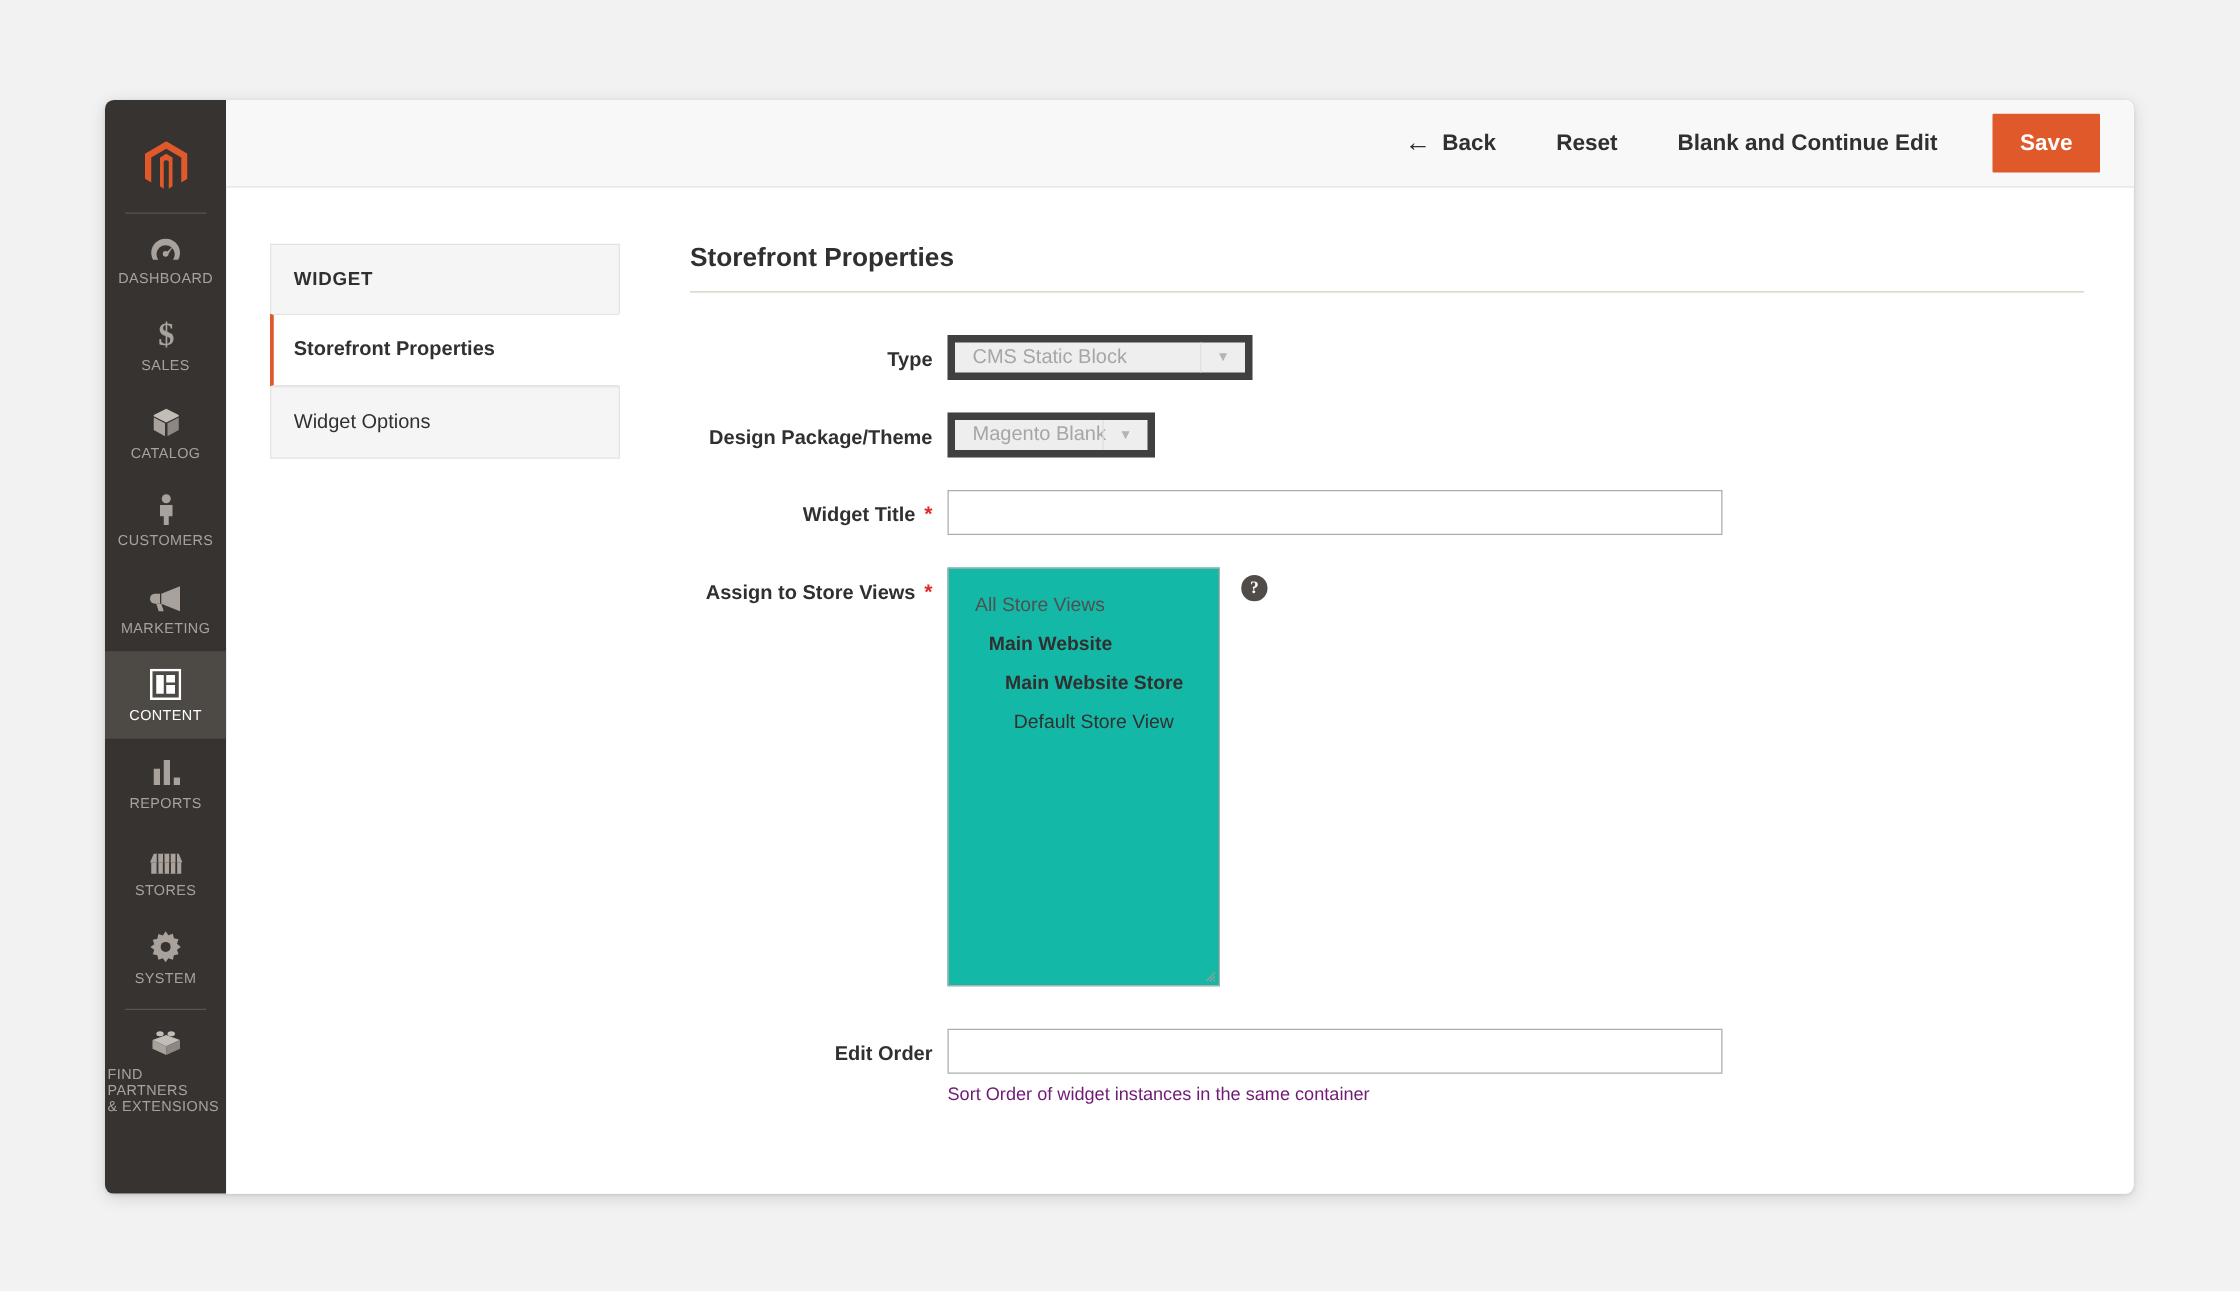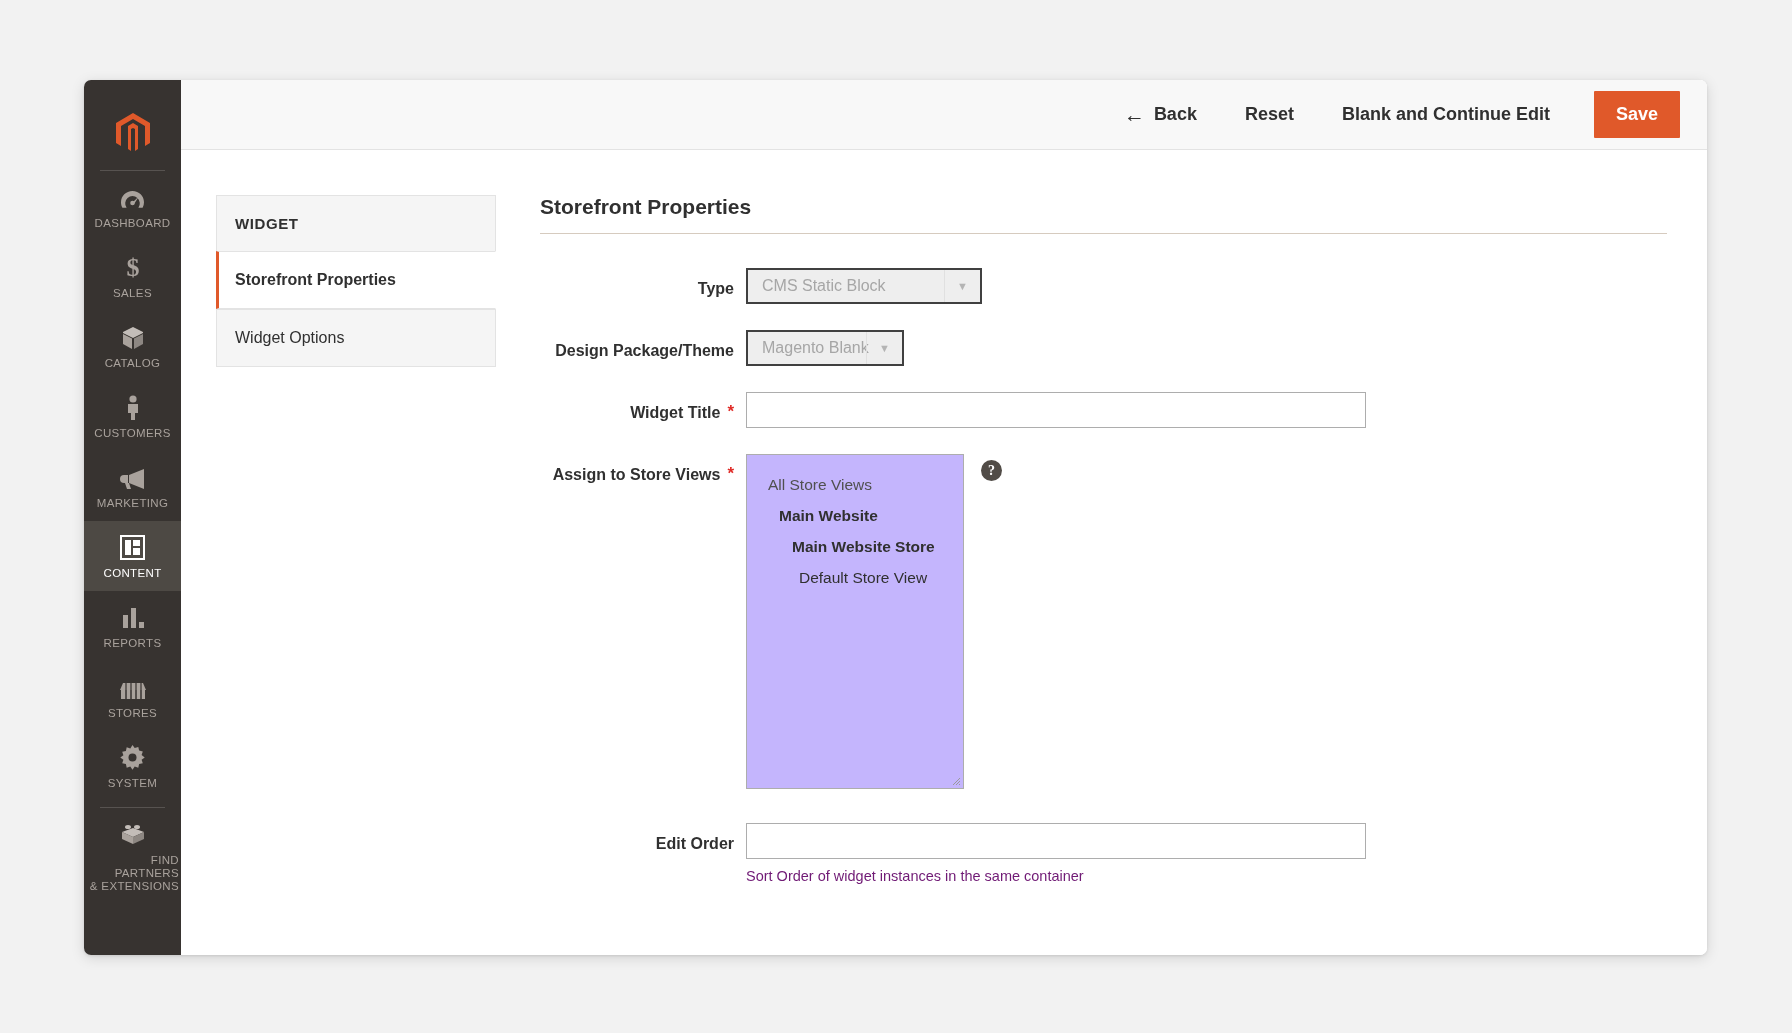--- a/index.html
+++ b/index.html
@@ -54,21 +54,21 @@
   .sb-icon {
     height: 27px;
     display: flex; align-items: flex-end; justify-content: center;
     margin-bottom: 7px;
   }
   .sb-icon svg { display: block; }
   .sb-label {
     font-size: 11.5px;
     letter-spacing: 0.35px;
     line-height: 13px;
-    text-align: right;
+    text-align: left;
     white-space: pre-line;
   }
 
   
   #main-col {
     flex: 1 1 auto;
     display: flex; flex-direction: column;
     background: #ffffff;
     min-width: 0;
   }
@@ -102,20 +102,21 @@
     margin-left: 32px;
     border-radius: 1px;
   }
 
   
   #page-body {
     flex: 1 1 auto;
     display: flex;
     padding: 45px 0 0 0;
     min-height: 0;
+    gap: 12px;
   }
 
   
   #widget-nav {
     flex: 0 0 330px;
     padding-left: 35px;
     padding-right: 15px;
   }
   .wn-head {
     background: #f5f5f5;
@@ -183,21 +184,21 @@
     gap: 7px;
   }
   .req-star { color: #e02b27; font-size: 17px; line-height: 18px; }
   .field-ctrl { flex: 1 1 auto; min-width: 0; }
 
   
   .sel-disabled {
     display: inline-flex;
     align-items: stretch;
     background: #eeeeee;
-    border: 2px solid #404040;
+    border: 6px solid #404040;
     height: 36px;
     cursor: default;
   }
   .sel-disabled .sel-value {
     padding: 0 14px;
     display: flex; align-items: center;
     font-size: 16px;
     color: #a6a6a6;
     white-space: nowrap;
   }
@@ -220,21 +221,21 @@
     font-size: 16px;
     color: #303030;
     padding: 0 10px;
     outline: none;
   }
 
   .store-listbox {
     width: 218px;
     height: 335px;
     border: 1px solid #adadad;
-    background: #c4b5fd;
+    background: #14b8a6;
     padding: 14px 0 0 0;
     position: relative;
     overflow: hidden;
   }
   .sl-opt {
     font-size: 15.5px;
     color: #303030;
     padding: 5px 14px;
     line-height: 21px;
     cursor: pointer;

